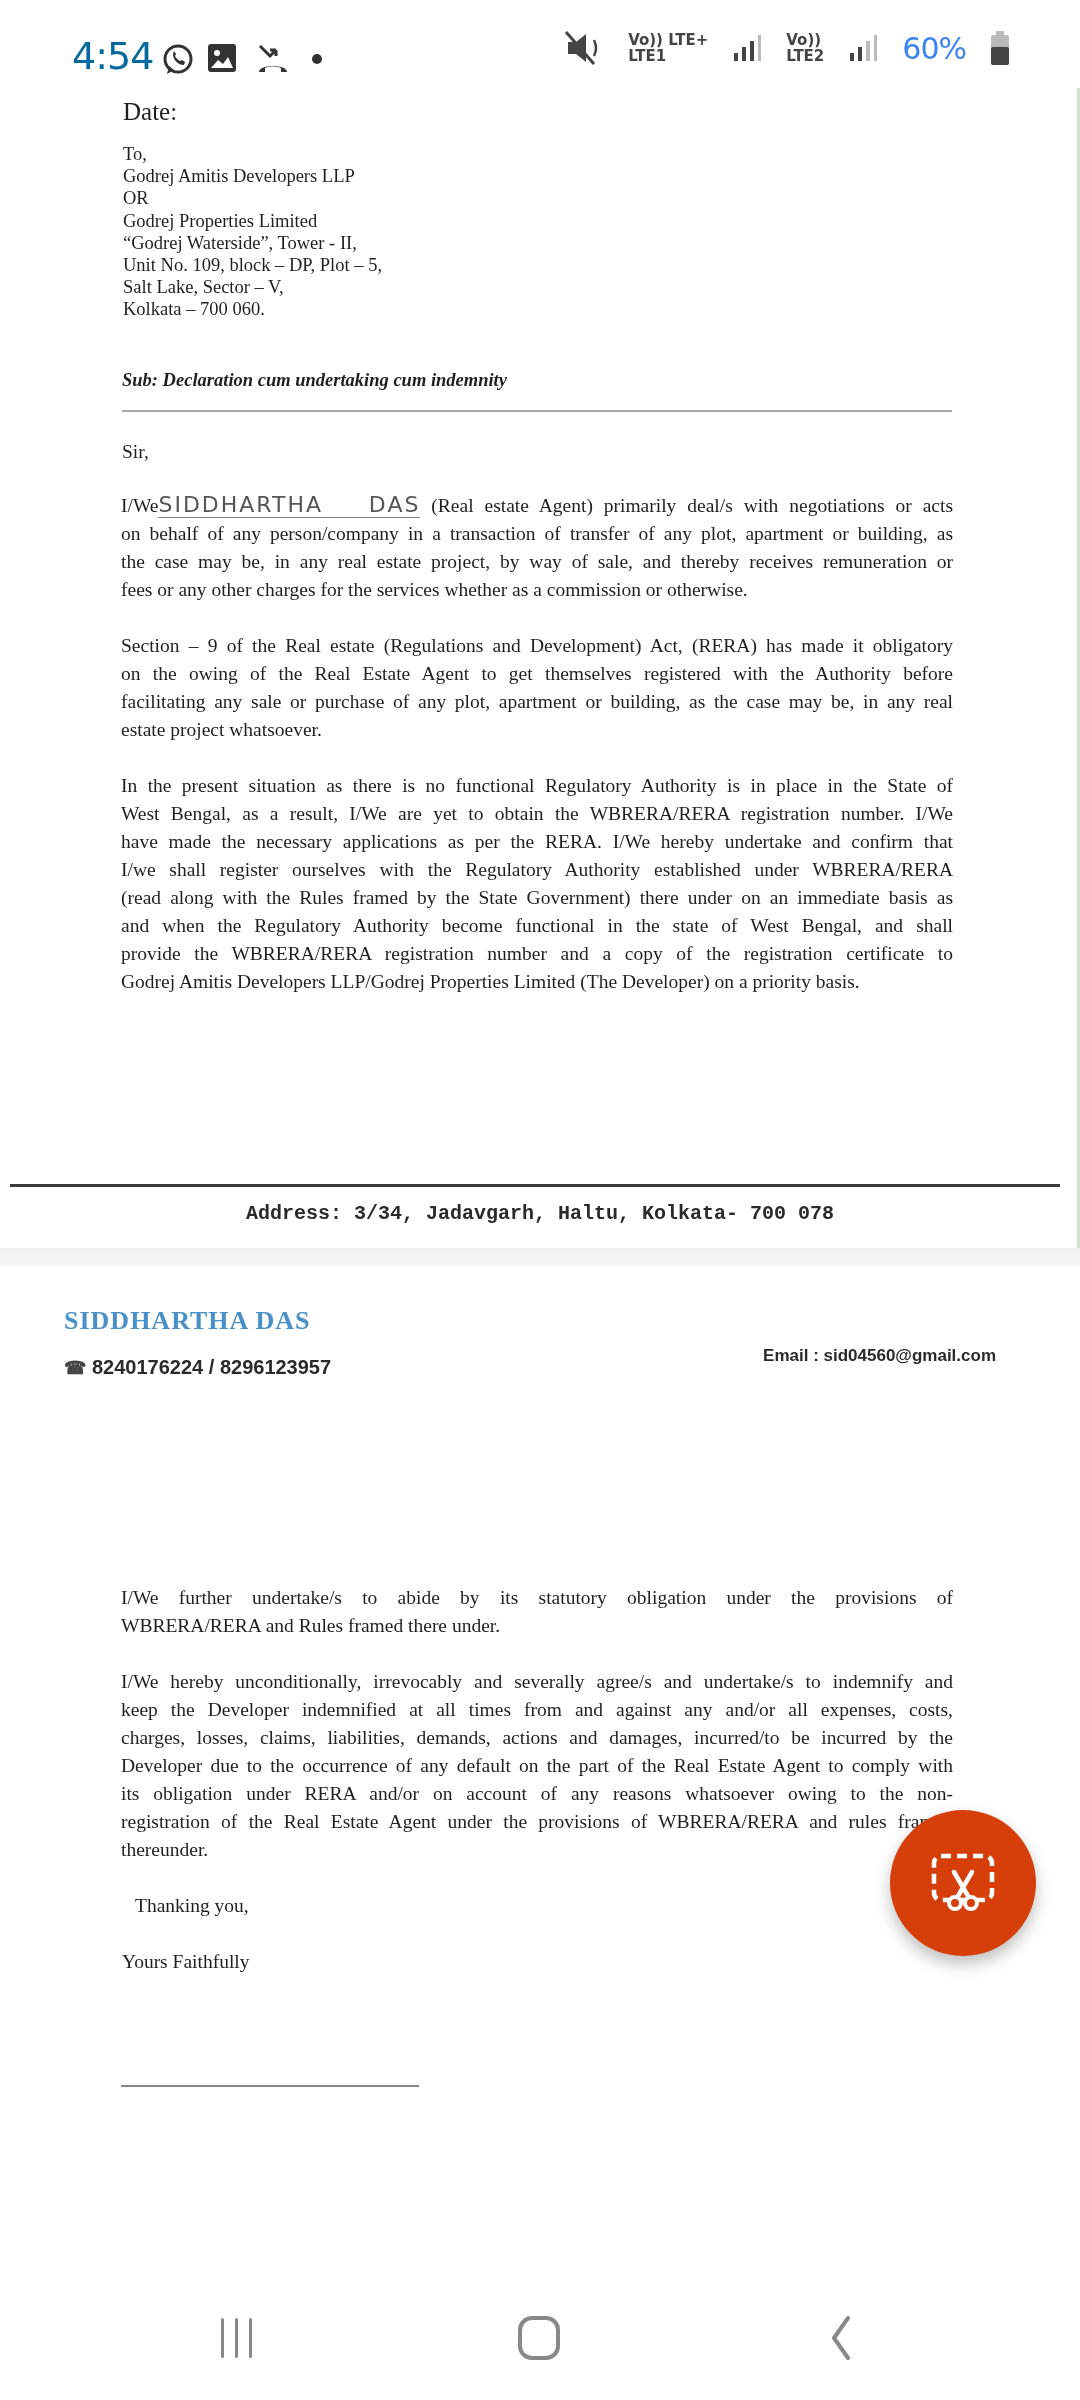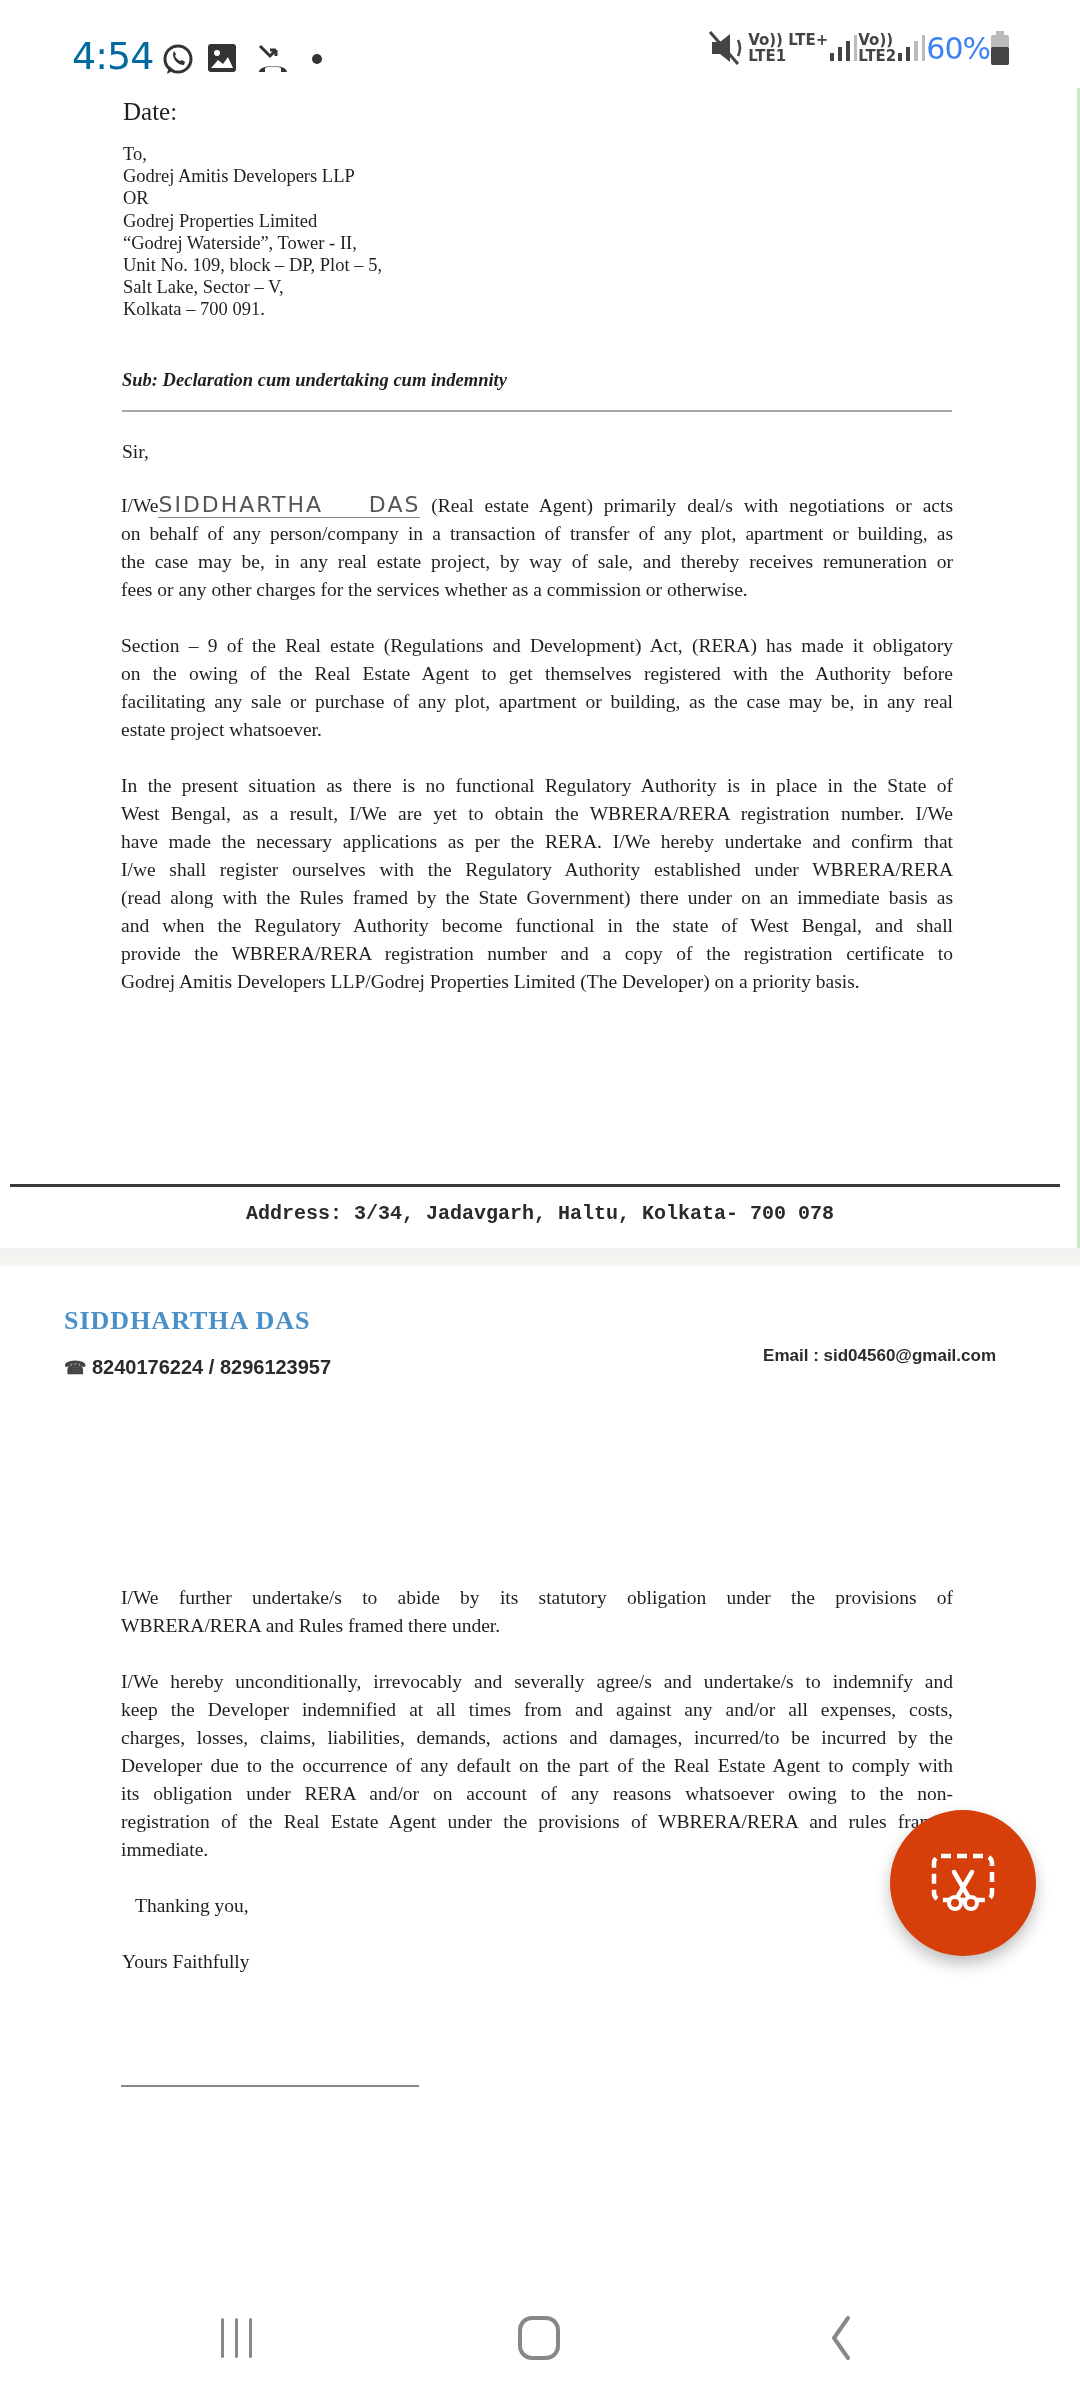--- a/index.html
+++ b/index.html
@@ -3,21 +3,21 @@
   <meta charset="utf-8">
   <style>
     * { box-sizing: border-box; margin: 0; padding: 0; }
     html, body { width: 1080px; height: 2400px; overflow: hidden; background: #ffffff; }
     body { position: relative; font-family: "Liberation Serif", serif; color: #1a1a1a; }
 
     
     .statusbar { position: absolute; left: 0; top: 0; width: 1080px; height: 88px; background: #fff; z-index: 5; }
     .sb-time { position: absolute; left: 72px; top: 34px; font-family: "DejaVu Sans", sans-serif; font-size: 38px; color: #0369a1; letter-spacing: -1px; }
     .sb-icon { position: absolute; top: 42px; }
-    .sb-right { position: absolute; top: 30px; right: 70px; display: flex; align-items: center; gap: 0; font-family: "DejaVu Sans", sans-serif; color: #444; }
+    .sb-right { position: absolute; top: 30px; right: 70px; display: flex; align-items: center; gap: 24px; font-family: "DejaVu Sans", sans-serif; color: #444; }
     .sb-net { display: flex; flex-direction: column; font-size: 15px; line-height: 16px; font-weight: bold; }
     .sb-batt-pct { font-size: 30px; color: #3b82f6; letter-spacing: -1px; text-align: center; }
 
     
     .page { position: absolute; left: 0; width: 1080px; background: #fff; }
     .page1 { top: 88px; height: 1160px; border-right: 3px solid #cfe5cc; }
     .page-gap { position: absolute; left: 0; top: 1248px; width: 1080px; height: 18px; background: linear-gradient(#f1f1f1, #f7f7f3); }
     .page2 { top: 1266px; height: 1006px; }
 
     .txt { position: absolute; font-size: 19.5px; line-height: 28px; color: #1f1f1f; }
@@ -107,21 +107,21 @@
   <div class="txt" style="left:123px; top:10px; font-size:25px;">Date:</div>
 
   <div class="txt" style="left:123px; top:55px;">
     <span class="addr-line">To,</span>
     <span class="addr-line">Godrej Amitis Developers LLP</span>
     <span class="addr-line">OR</span>
     <span class="addr-line">Godrej Properties Limited</span>
     <span class="addr-line">“Godrej Waterside”, Tower - II,</span>
     <span class="addr-line">Unit No. 109, block – DP, Plot – 5,</span>
     <span class="addr-line">Salt Lake, Sector – V,</span>
-    <span class="addr-line">Kolkata – 700 091.</span>
+    <span class="addr-line">Kolkata – 700 060.</span>
   </div>
 
   <div class="txt subject" style="left:122px; top:278px;">Sub: Declaration cum undertaking cum indemnity</div>
   <div class="rule" style="left:122px; top:322px; width:830px;"></div>
 
   <div class="txt" style="left:122px; top:350px;">Sir,</div>
 
   <div class="txt para" style="top:404px;">
     <span class="l">
       <span>I/We</span><span class="handwritten">SIDDHARTHA DAS</span>
@@ -169,21 +169,21 @@
     <span class="l last">WBRERA/RERA and Rules framed there under.</span>
   </div>
 
   <div class="txt para" style="top:402px;">
     <span class="l">I/We hereby unconditionally, irrevocably and severally agree/s and undertake/s to indemnify and</span>
     <span class="l">keep the Developer indemnified at all times from and against any and/or all expenses, costs,</span>
     <span class="l">charges, losses, claims, liabilities, demands, actions and damages, incurred/to be incurred by the</span>
     <span class="l">Developer due to the occurrence of any default on the part of the Real Estate Agent to comply with</span>
     <span class="l">its obligation under RERA and/or on account of any reasons whatsoever owing to the non-</span>
     <span class="l">registration of the Real Estate Agent under the provisions of WBRERA/RERA and rules framed</span>
-    <span class="l last">immediate.</span>
+    <span class="l last">thereunder.</span>
   </div>
 
   <div class="txt" style="left:135px; top:626px;">Thanking you,</div>
   <div class="txt" style="left:122px; top:682px;">Yours Faithfully</div>
   <div class="rule" style="left:121px; top:819px; width:298px; background:#888;"></div>
 </div>
 
 <div class="fab">
   <svg width="70" height="70" viewBox="0 0 70 70">
     <rect x="6" y="8" width="58" height="44" rx="7" fill="none" stroke="#fff" stroke-width="4.5" stroke-dasharray="10 6"></rect>

